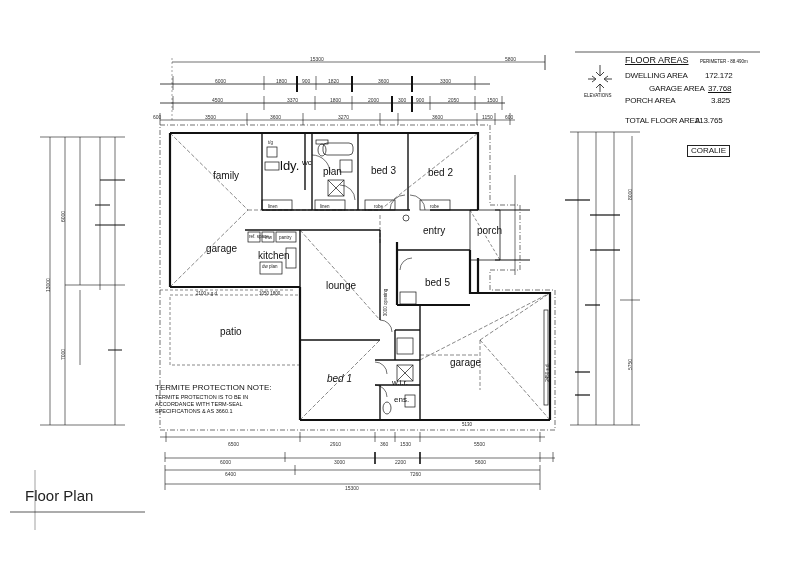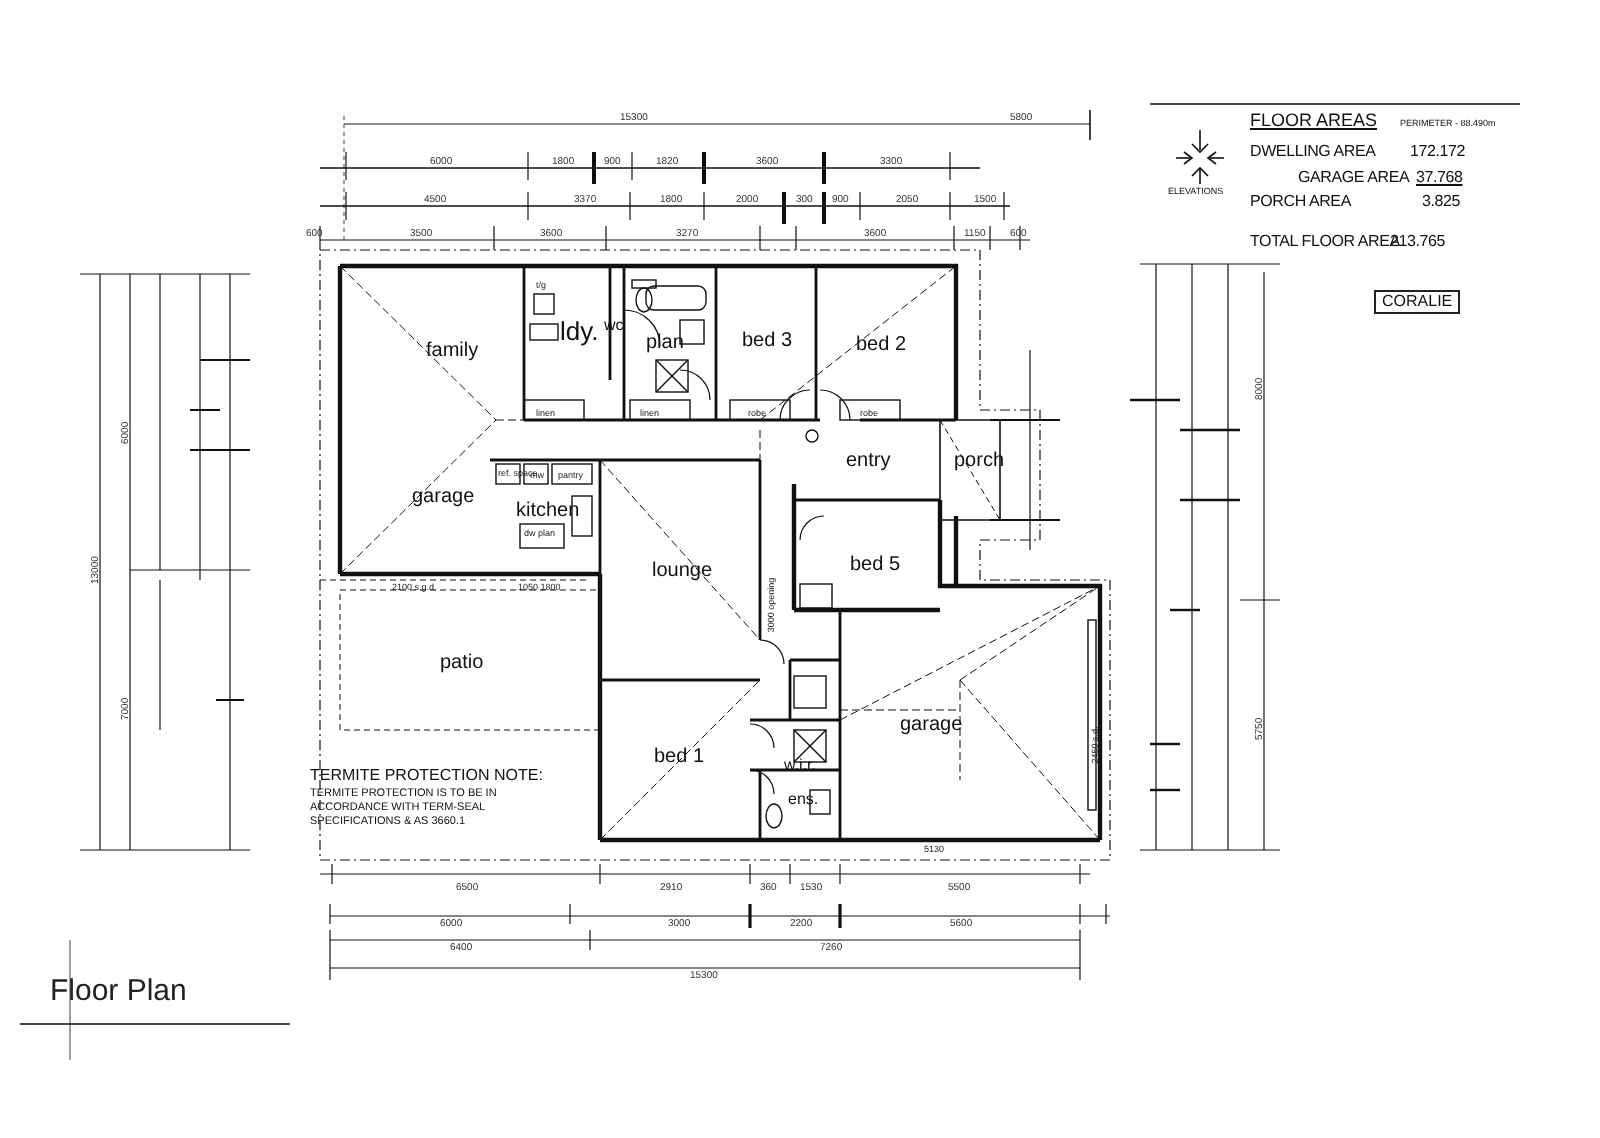--- a/index.html
+++ b/index.html
@@ -227,21 +227,21 @@
         <path d="M596,88 L600,84 L604,88"></path>
     </g>
   </g>
 </svg>
 
 <div class="t room" style="left:213px;top:170px;">family</div>
 <div class="t room" style="left:206px;top:243px;">garage</div>
 <div class="t room" style="left:258px;top:250px;">kitchen</div>
 <div class="t room" style="left:326px;top:280px;">lounge</div>
 <div class="t room" style="left:220px;top:326px;">patio</div>
-<div class="t room" style="left:327px;top:373px;">bed 1</div>
+<div class="t room" style="left:327px;top:373px;font-style:italic;">bed 1</div>
 <div class="t room" style="left:428px;top:167px;">bed 2</div>
 <div class="t room" style="left:371px;top:165px;text-align:center;">bed 3</div>
 <div class="t room" style="left:425px;top:277px;">bed 5</div>
 <div class="t room" style="left:323px;top:166px;">plan</div>
 <div class="t room" style="left:302px;top:158px;font-size:8px;">wc</div>
 <div class="t room" style="left:280px;top:158px;font-size:13px;">ldy.</div>
 <div class="t room" style="left:423px;top:225px;">entry</div>
 <div class="t room" style="left:477px;top:225px;">porch</div>
 <div class="t room" style="left:450px;top:357px;">garage</div>
 <div class="t room" style="left:392px;top:362px;font-size:8px;margin-top:16px;">w.i.r.</div>

